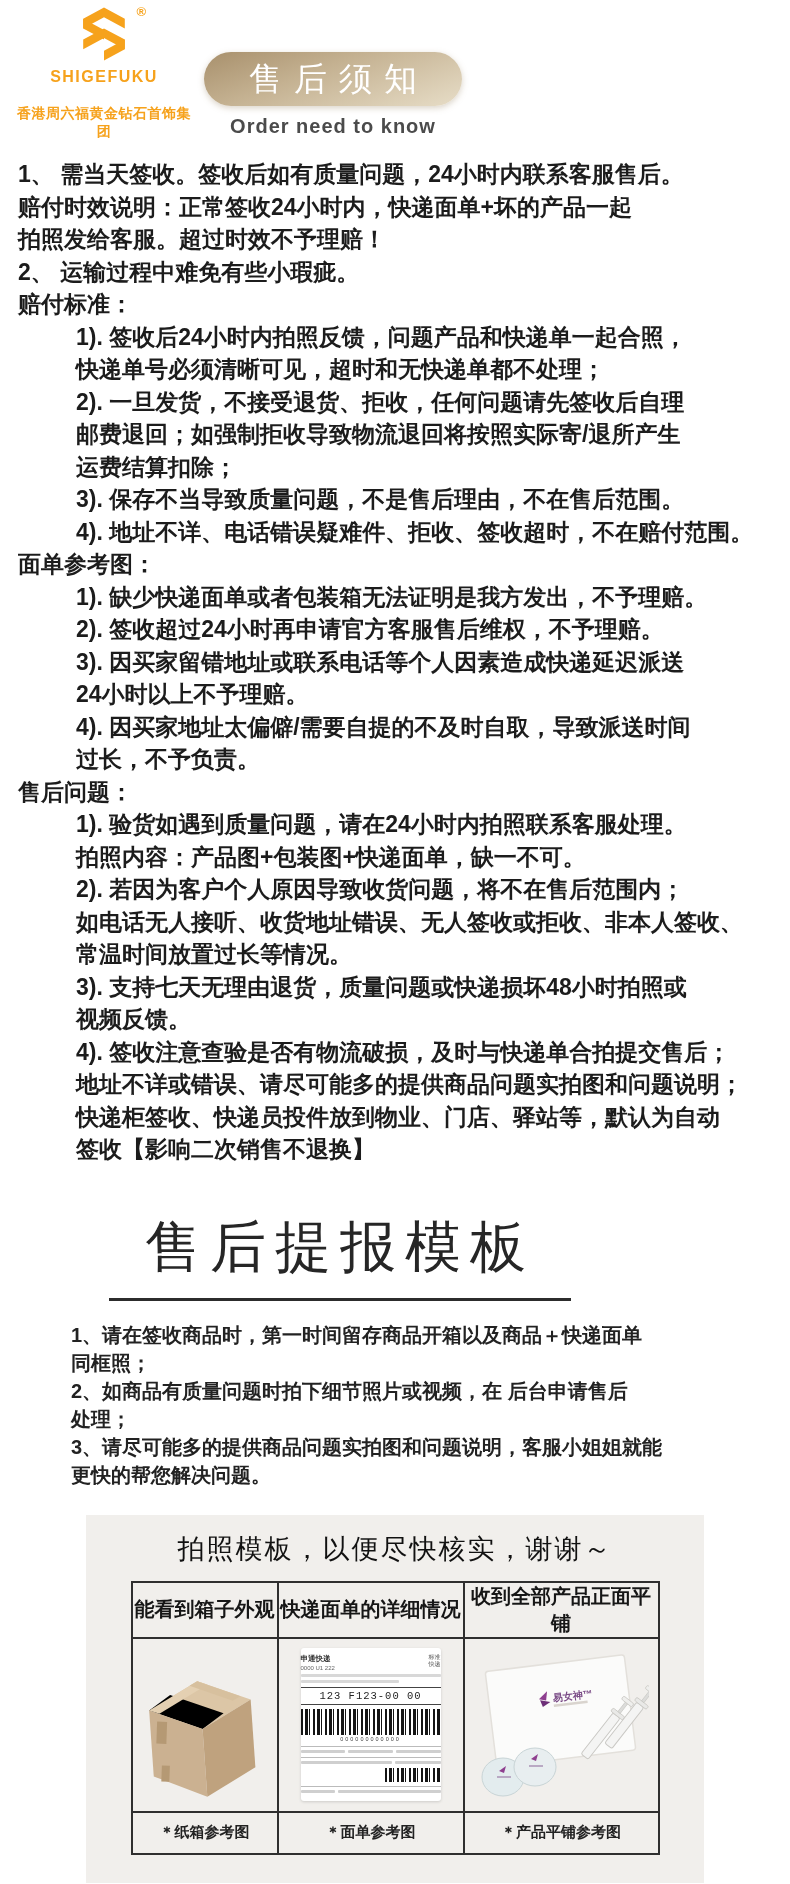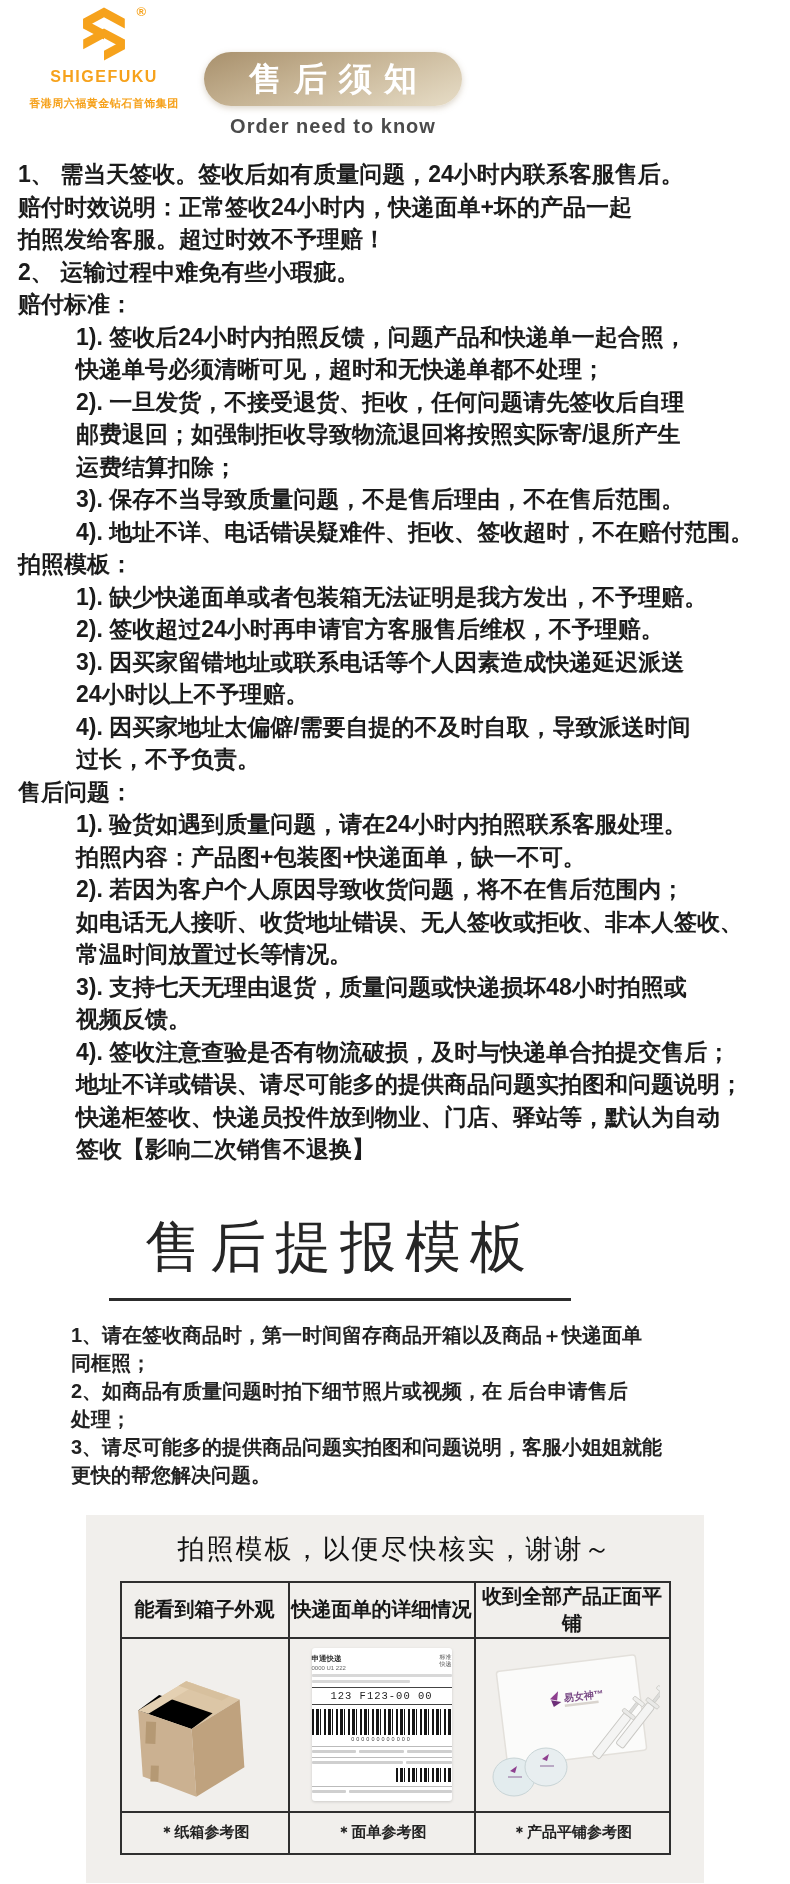--- a/index.html
+++ b/index.html
@@ -7,28 +7,28 @@
   body {
     width:790px; height:1884px; position:relative; overflow:hidden;
     font-family:"Liberation Sans","DejaVu Sans",sans-serif; color:#1c1c1c;
   }
 
   
   .brand { position:absolute; top:6px; left:14px; width:180px; text-align:center; }
   .brand .mark-row { position:relative; display:inline-block; }
   .brand .reg { position:absolute; top:-2px; right:-16px; font-size:13px; color:#f6a21c; font-weight:bold; }
   .brand .name { font-size:16px; font-weight:bold; color:#f6a21c; letter-spacing:1.5px; margin-top:2px; }
-  .brand .tagline { font-size:11px; color:#f6a21c; font-weight:bold; margin-top:10px; letter-spacing:0.5px; }
+  .brand .tagline { font-size:14px; color:#f6a21c; font-weight:bold; margin-top:19px; letter-spacing:0.5px; }
 
   
   .hero { text-align:center; margin-right:124px; padding-top:52px; }
   .banner {
     display:inline-block; width:258px; height:54px; line-height:54px; border-radius:27px;
     background:linear-gradient(160deg,#a8906c 0%,#c4b191 40%,#e7ddc7 100%);
-    color:#ffffff; font-size:33px; font-weight:bold; letter-spacing:12px; text-indent:12px;
+    color:#ffffff; font-size:33px; font-weight:normal; letter-spacing:12px; text-indent:12px;
     box-shadow:0 2px 6px rgba(150,130,95,.35);
   }
   .subtitle { margin-top:9px; font-size:20px; font-weight:bold; color:#4b4b4b; letter-spacing:1px; }
 
   
   .notice { margin-top:20px; }
   .notice p {
     font-size:23px; font-weight:600; line-height:32.5px; padding-left:18px;
     white-space:nowrap; color:#1c1c1c;
   }
@@ -47,21 +47,21 @@
   
   .photo-box {
     width:618px; margin:26px auto 0; height:368px; background:#f1efec; padding-top:16px;
   }
   .photo-box-title { text-align:center; font-size:27px; font-weight:normal; color:#111; letter-spacing:2px; }
   table.photo-table {
     width:520px; margin:14px auto 0; border-collapse:collapse; table-layout:fixed;
     border:2px solid #2f2f2f; background:#f1efec;
   }
   table.photo-table td { border:2px solid #2f2f2f; text-align:center; vertical-align:middle; }
-  .col1 { width:168px; } .col2 { width:186px; } .col3 { width:195px; }
+  .col1 { width:146px; } .col2 { width:186px; } .col3 { width:195px; }
   td.hdr { height:46px; font-size:20px; font-weight:bold; color:#161616; }
   td.img-cell { height:174px; padding:4px; }
   td.cap { height:42px; font-size:15px; font-weight:bold; color:#222; }
 
   
   .ship-label {
     width:140px; margin:0 auto; background:#fff; border-radius:3px; padding:6px 0 8px;
     box-shadow:0 1px 3px rgba(0,0,0,.15); text-align:left;
   }
   .lab-top { display:flex; justify-content:space-between; align-items:flex-start; }
@@ -126,21 +126,21 @@
     <p class="ind">2). 一旦发货，不接受退货、拒收，任何问题请先签收后自理</p>
 
     <p class="ind">邮费退回；如强制拒收导致物流退回将按照实际寄/退所产生</p>
 
     <p class="ind">运费结算扣除；</p>
 
     <p class="ind">3). 保存不当导致质量问题，不是售后理由，不在售后范围。</p>
 
     <p class="ind">4). 地址不详、电话错误疑难件、拒收、签收超时，不在赔付范围。</p>
 
-    <p>拍照模板：</p>
+    <p>面单参考图：</p>
 
     <p class="ind">1). 缺少快递面单或者包装箱无法证明是我方发出，不予理赔。</p>
 
     <p class="ind">2). 签收超过24小时再申请官方客服售后维权，不予理赔。</p>
 
     <p class="ind">3). 因买家留错地址或联系电话等个人因素造成快递延迟派送</p>
 
     <p class="ind">24小时以上不予理赔。</p>
 
     <p class="ind">4). 因买家地址太偏僻/需要自提的不及时自取，导致派送时间</p>

